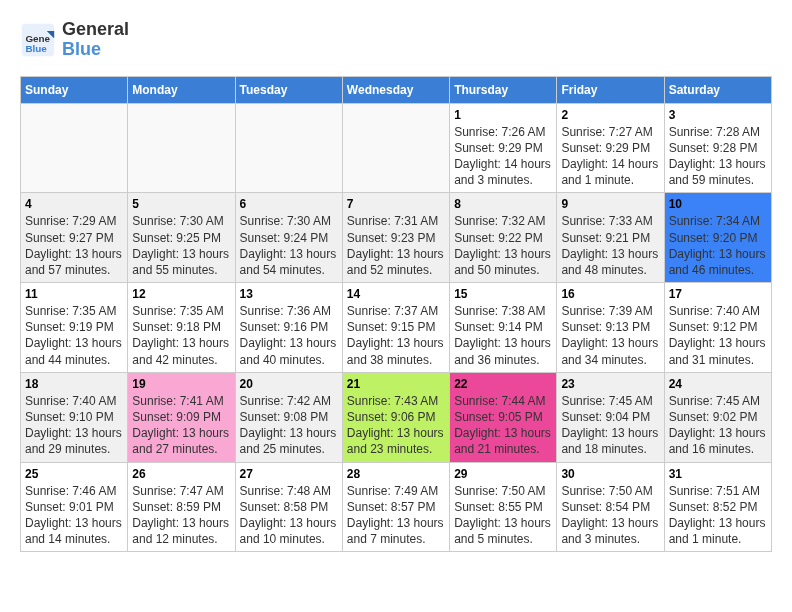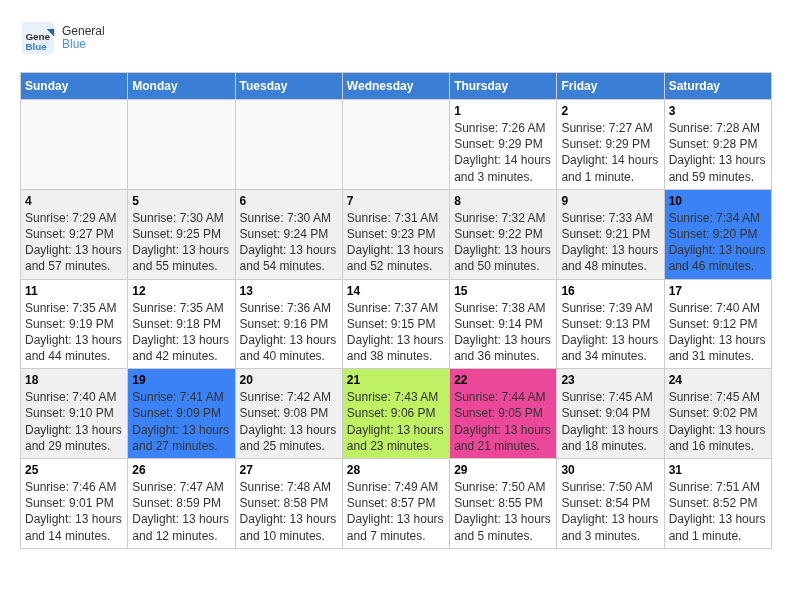--- a/index.html
+++ b/index.html
@@ -15,22 +15,22 @@
       justify-content: space-between;
       align-items: flex-end;
       margin-bottom: 16px;
     }
     .logo {
       display: flex;
       align-items: center;
       gap: 6px;
     }
     .logo-text {
-      font-size: 12px;
-      font-weight: normal;
+      font-size: 18px;
+      font-weight: bold;
       color: #333;
       line-height: 1.1;
     }
     .logo-text span {
       color: #4a90d9;
     }
     .logo-icon {
       width: 36px;
       height: 36px;
     }
@@ -251,21 +251,21 @@
         </td>
       </tr>
       <tr>
         <td style="background: rgb(240, 240, 240);">
           <div class="day-num">18</div>
           <div class="day-info" style="white-space: pre-line;">Sunrise: 7:40 AM
 Sunset: 9:10 PM
 Daylight: 13 hours
 and 29 minutes.</div>
         </td>
-        <td style="background: #3b82f6;">
+        <td style="background: #f9a8d4;">
           <div class="day-num">19</div>
           <div class="day-info" style="white-space: pre-line;">Sunrise: 7:41 AM
 Sunset: 9:09 PM
 Daylight: 13 hours
 and 27 minutes.</div>
         </td>
         <td style="background: rgb(240, 240, 240);">
           <div class="day-num">20</div>
           <div class="day-info" style="white-space: pre-line;">Sunrise: 7:42 AM
 Sunset: 9:08 PM

